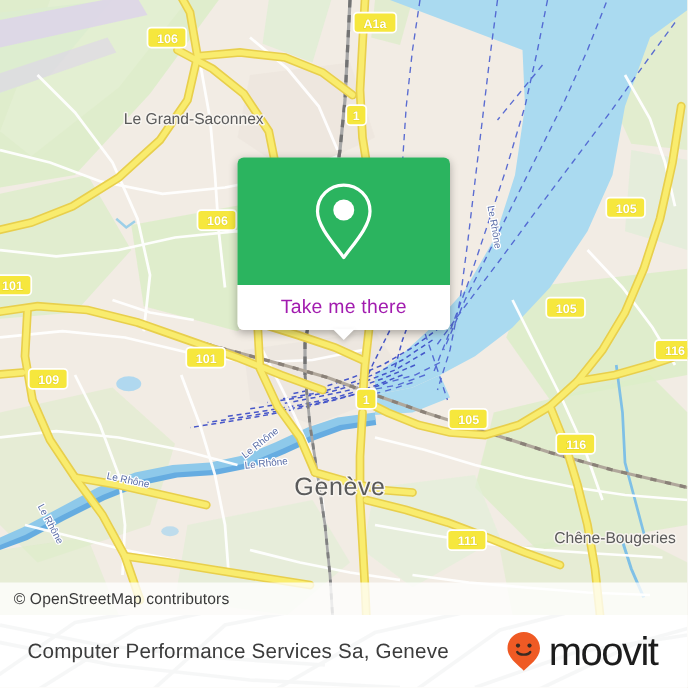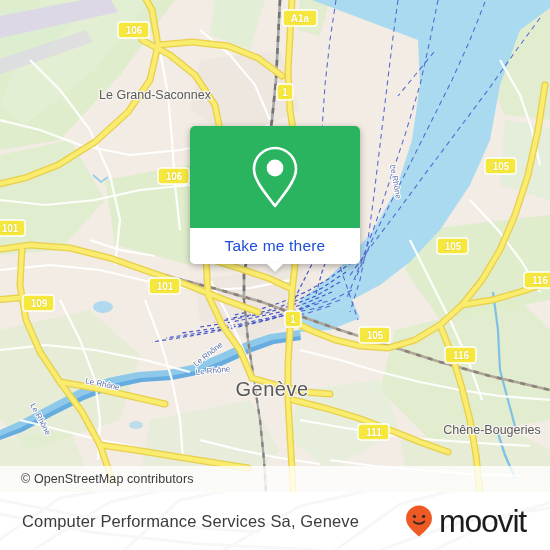--- a/index.html
+++ b/index.html
@@ -73,21 +73,21 @@
   #attribution {
     position: absolute;
     left: 0;
     top: 466px;
     width: 550px;
     height: 26px;
     background: rgba(255,255,255,0.78);
     display: flex;
     align-items: center;
     box-sizing: border-box;
-    padding-left: 21px;
+    padding-left: 11px;
     font-size: 12.5px;
     color: #3a3a3a;
     letter-spacing: .1px;
     z-index: 4;
   }
 
   
   #place-card {
     position: absolute;
     left: 190px;
@@ -111,21 +111,21 @@
     background: #ffffff;
     height: 36px;
     border-radius: 0 0 5px 5px;
     display: flex;
     align-items: center;
     justify-content: center;
     cursor: pointer;
   }
   #card-footer-label {
     font-size: 15.5px;
-    color: #1d4ed8;
+    color: #a21caf;
     letter-spacing: .2px;
   }
   #card-tail {
     position: absolute;
     left: 50%;
     bottom: -8px;
     margin-left: -9px;
     width: 0; height: 0;
     border-left: 9px solid transparent;
     border-right: 9px solid transparent;

